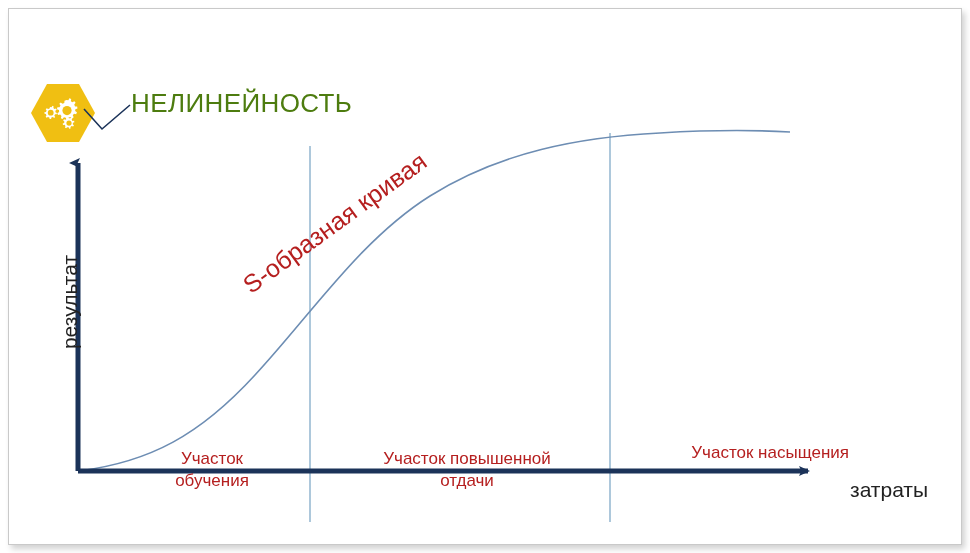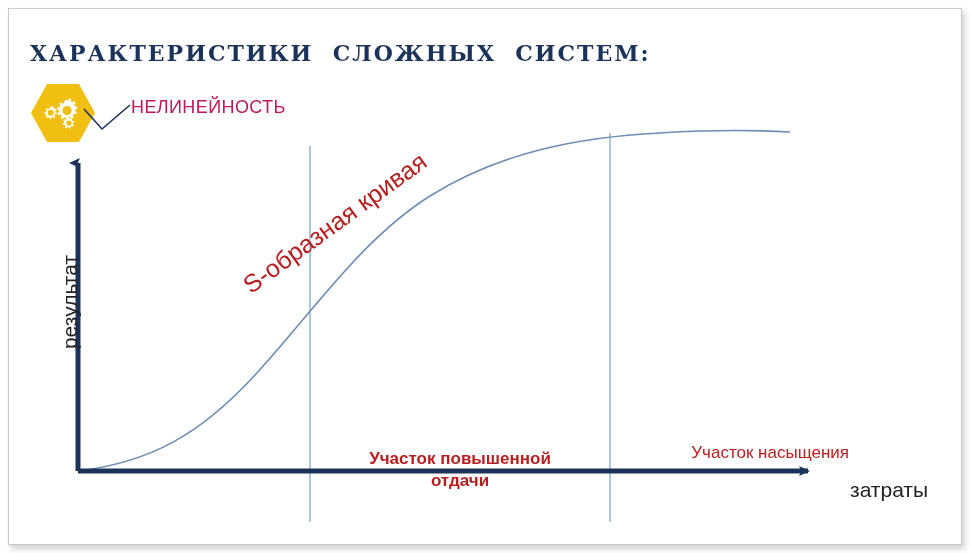--- a/index.html
+++ b/index.html
@@ -76,26 +76,25 @@
     width: 70px;
     height: 45px;
   }
 
   
   #subtitle {
     position: absolute;
     left: 131px;
     top: 88px;
     font-family: "Liberation Sans", sans-serif;
-    font-size: 18px;
+    font-size: 26px;
     font-weight: 400;
-    color: #be185d;
+    color: #4d7c0f;
     letter-spacing: 0.4px;
     white-space: nowrap;
-    margin-top: 9px;
   }
 
   
   #graph {
     position: absolute;
     left: 0; top: 0;
     width: 970px;
     height: 553px;
   }
 
@@ -128,21 +127,21 @@
   .zone-label {
     position: absolute;
     font-family: "Liberation Sans", sans-serif;
     font-size: 17px;
     color: #b51f1f;
     text-align: center;
     line-height: 1.32;
     white-space: pre-line;
   }
   #zone1 { left: 112px; top: 448px; width: 200px; }
-  #zone2 { left: 323px; top: 448px; width: 274px; font-weight: bold; }
+  #zone2 { left: 330px; top: 448px; width: 274px; }
   #zone3 { left: 613px; top: 442px; width: 236px; text-align: right; }
 
   
   #curvecap {
     position: absolute;
     left: 246px;
     top: 273px;
     font-family: "Liberation Sans", sans-serif;
     font-size: 25px;
     color: #b51f1f;
@@ -175,21 +174,20 @@
              C 150,462 200,435 255,375
              C 310,316 360,240 430,196
              C 500,152 580,137 660,133
              C 710,130 755,130 790,132" fill="none" stroke="#6d8db3" stroke-width="1.6"></path>
 
     <line x1="78" y1="471" x2="78" y2="163" stroke="#1b3359" stroke-width="5" marker-end="url(#arrY)"></line>
 
     <line x1="78" y1="471" x2="808" y2="471" stroke="#1b3359" stroke-width="5" marker-end="url(#arrX)"></line>
   </svg>
 
-  <div id="title">ХАРАКТЕРИСТИКИ  СЛОЖНЫХ  СИСТЕМ:</div>
 
   <div id="hexwrap">
     <svg id="hex" viewBox="0 0 66 62">
       <polygon points="17,2 49,2 65,31 49,60 17,60 1,31" fill="#f0bf12"></polygon>
     </svg>
     <svg id="gears" viewBox="0 0 42 36">
       <g fill="#ffffff">
 
         <path d="M24.5,4.0
                  l1.9,0.25 0.95,-2.0 1.85,0.75 -0.35,2.2 1.55,1.15 1.95,-1.05 1.25,1.55 -1.35,1.75 0.75,1.8 2.2,0.1 0.25,1.95 -2.1,0.7 -0.2,1.95 1.8,1.25 -0.8,1.8 -2.15,-0.4 -1.25,1.5 0.95,2.0 -1.6,1.15 -1.65,-1.45 -1.85,0.6 -0.25,2.2 -1.95,0.1 -0.6,-2.15 -1.9,-0.35 -1.35,1.75 -1.7,-0.95 0.6,-2.15 -1.3,-1.45 -2.1,0.55 -0.75,-1.8 1.8,-1.3 -0.1,-1.95 -2.05,-0.85 0.45,-1.9 2.2,0.05 0.85,-1.75 -1.15,-1.9 1.45,-1.3 1.75,1.3 1.8,-0.75 0.2,-2.2 z"></path>
@@ -208,17 +206,19 @@
     <polyline points="4,14 22,34 50,10" fill="none" stroke="#1b3359" stroke-width="1.6"></polyline>
   </svg>
 
   <div id="subtitle">НЕЛИНЕЙНОСТЬ</div>
 
   <div id="ylabel">результат</div>
   <div id="xlabel">затраты</div>
 
   <div id="curvecap">S-образная кривая</div>
 
+  <div class="zone-label" id="zone1">Участок
+обучения</div>
   <div class="zone-label" id="zone2">Участок повышенной
 отдачи</div>
   <div class="zone-label" id="zone3">Участок насыщения</div>
 
 </div>
 
 </body></html>

